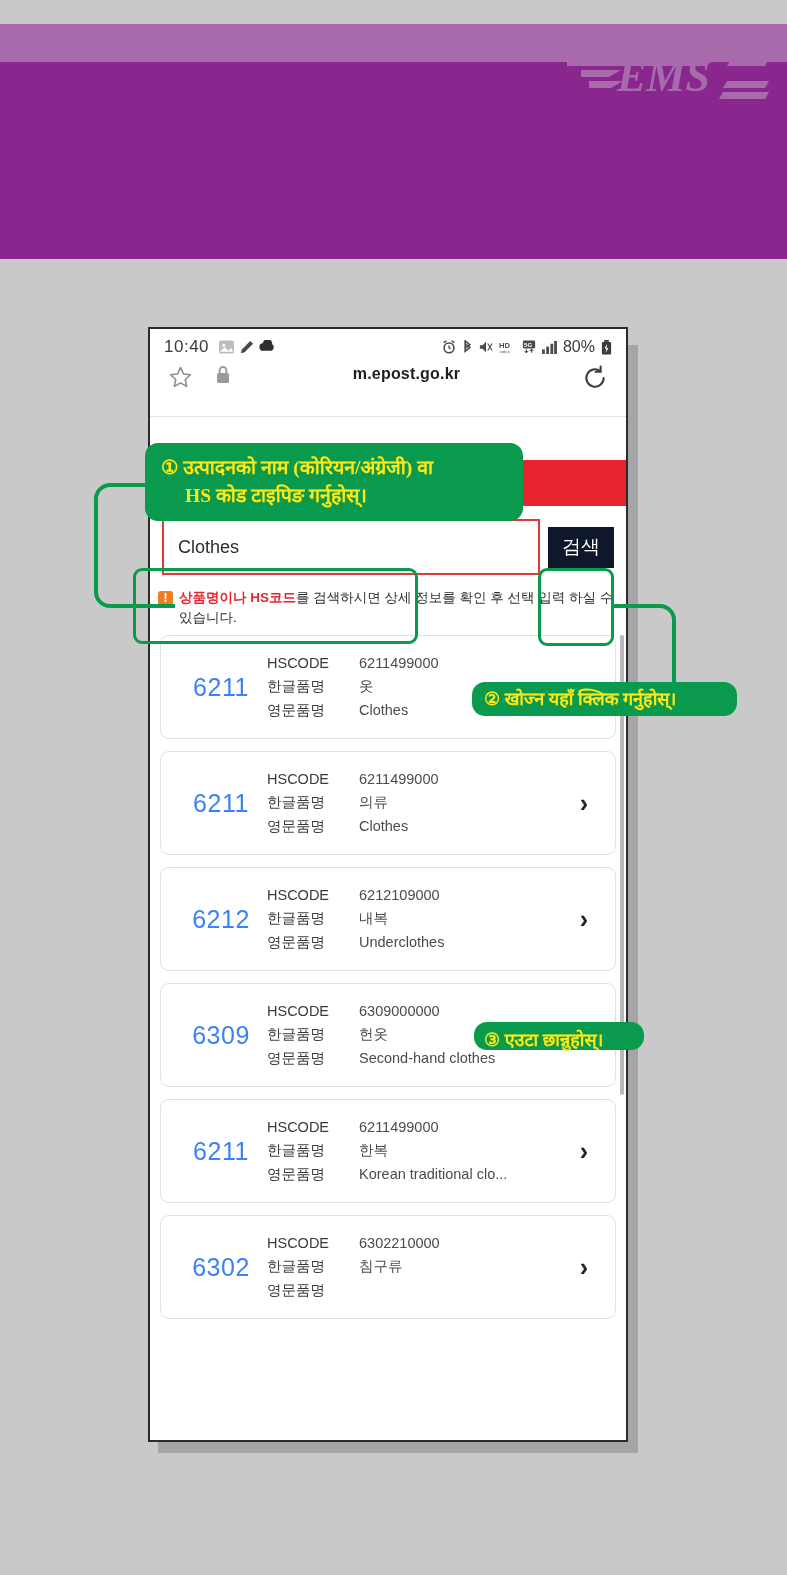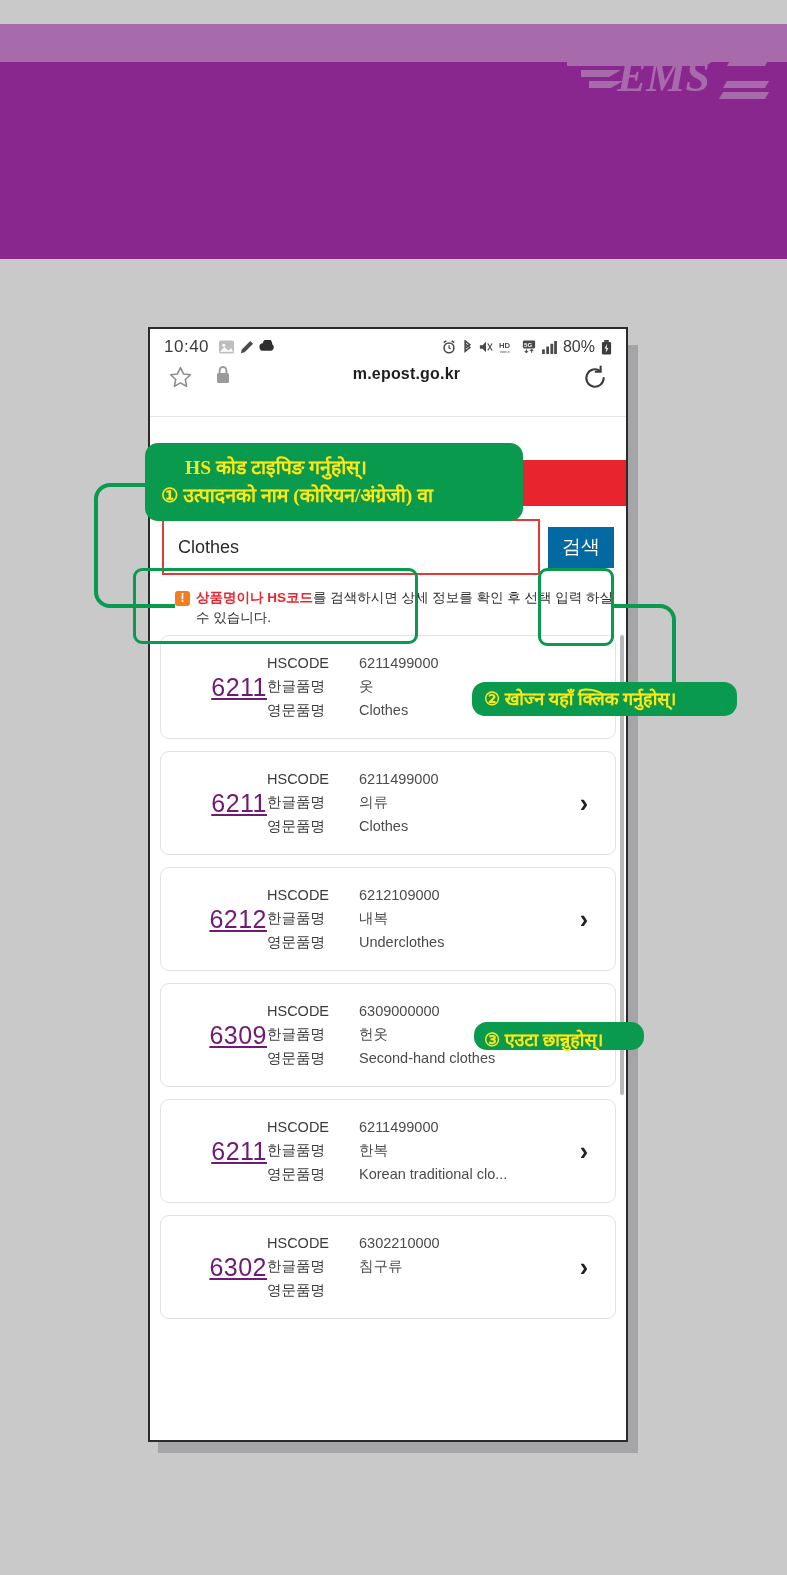--- a/index.html
+++ b/index.html
@@ -56,39 +56,39 @@
   .searchrow{
     display:flex;align-items:center;box-sizing:border-box;
     padding:13px 12px 11px 12px;background:#fff;gap:0;
   }
   .search-input{
     flex:1;height:56px;border:2px solid #e03b3b;box-sizing:border-box;
     font-size:18px;color:#2b2b2b;padding:0 14px;background:#fff;outline:none;
     font-family:"Liberation Sans","DejaVu Sans",sans-serif;
   }
   .search-btn{
-    width:66px;height:41px;margin-left:8px;background:#0369a1;color:#fff;border:0;
+    width:66px;height:41px;margin-left:8px;background:#0f172a;color:#fff;border:0;
     font-size:19px;cursor:pointer;font-family:"Liberation Sans","DejaVu Sans",sans-serif;
   }
-  .helprow{display:flex;box-sizing:border-box;padding:2px 12px 8px 25px;}
+  .helprow{display:flex;box-sizing:border-box;padding:2px 12px 8px 8px;}
   .help-badge{
     flex:none;width:15px;height:15px;background:#f07d20;border-radius:3px;margin:3px 6px 0 0;
     color:#fff;font-size:12px;font-weight:bold;line-height:15px;text-align:center;
   }
   .help-text{font-size:13.5px;color:#2d2d2d;line-height:1.45;}
   .help-text .hl{color:#e8252f;font-weight:bold;}
   
   .results{position:relative;padding:0 10px;}
   .card{
     border:1px solid #e2e2e2;border-radius:9px;background:#fff;
     height:104px;margin-bottom:12px;display:flex;align-items:center;box-sizing:border-box;
     padding:0 14px;position:relative;
   }
   .card-code{
-    width:92px;flex:none;color:#701a75;font-size:25px;text-align:right;letter-spacing:.5px;text-decoration:underline;
+    width:92px;flex:none;color:#3b82f6;font-size:25px;text-align:center;letter-spacing:.5px;
   }
   .card-fields{flex:1;}
   .fld{display:flex;line-height:1.62;}
   .fld-k{width:92px;flex:none;font-size:14.5px;color:#3b3b3b;}
   .fld-v{font-size:14.5px;color:#4b4b4b;}
   .card-arrow{flex:none;width:34px;text-align:center;font-size:25px;font-weight:bold;color:#222;}
   .scrollbar{position:absolute;right:2px;top:0;width:4px;height:460px;background:#b9b9b9;border-radius:2px;}
   
   .callout{
     position:absolute;background:#0a9a4e;color:#ffe713;border-radius:13px;
@@ -329,17 +329,17 @@
   <g fill="none" stroke="#0a9a4e" stroke-width="4">
     <path d="M145 485 H110 a14 14 0 0 0 -14 14 V592 a14 14 0 0 0 14 14 H175"></path>
     <path d="M614 606 H660 a14 14 0 0 1 14 14 V688"></path>
   </g>
 </svg>
 
 <div class="hl-box" id="hl-input"></div>
 <div class="hl-box" id="hl-btn"></div>
 
 <div class="callout" id="callout1">
+  <div>① उत्पादनको नाम (कोरियन/अंग्रेजी) वा</div>
   <div style="padding-left:24px">HS कोड टाइपिङ  गर्नुहोस्।</div>
-  <div>① उत्पादनको नाम (कोरियन/अंग्रेजी) वा</div>
 </div>
 <div class="callout" id="callout2">② खोज्न यहाँ क्लिक गर्नुहोस्।</div>
 <div class="callout" id="callout3">③ एउटा छान्नुहोस्।</div>
 
 </body></html>

